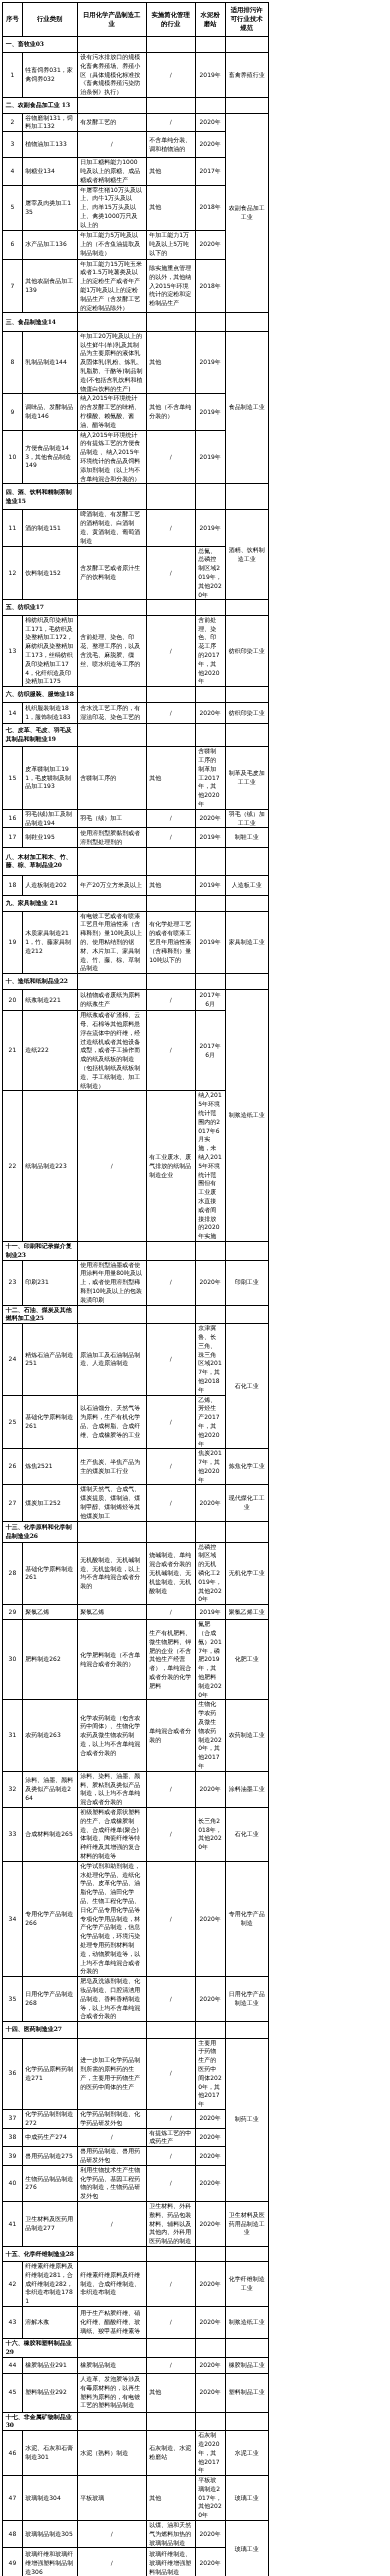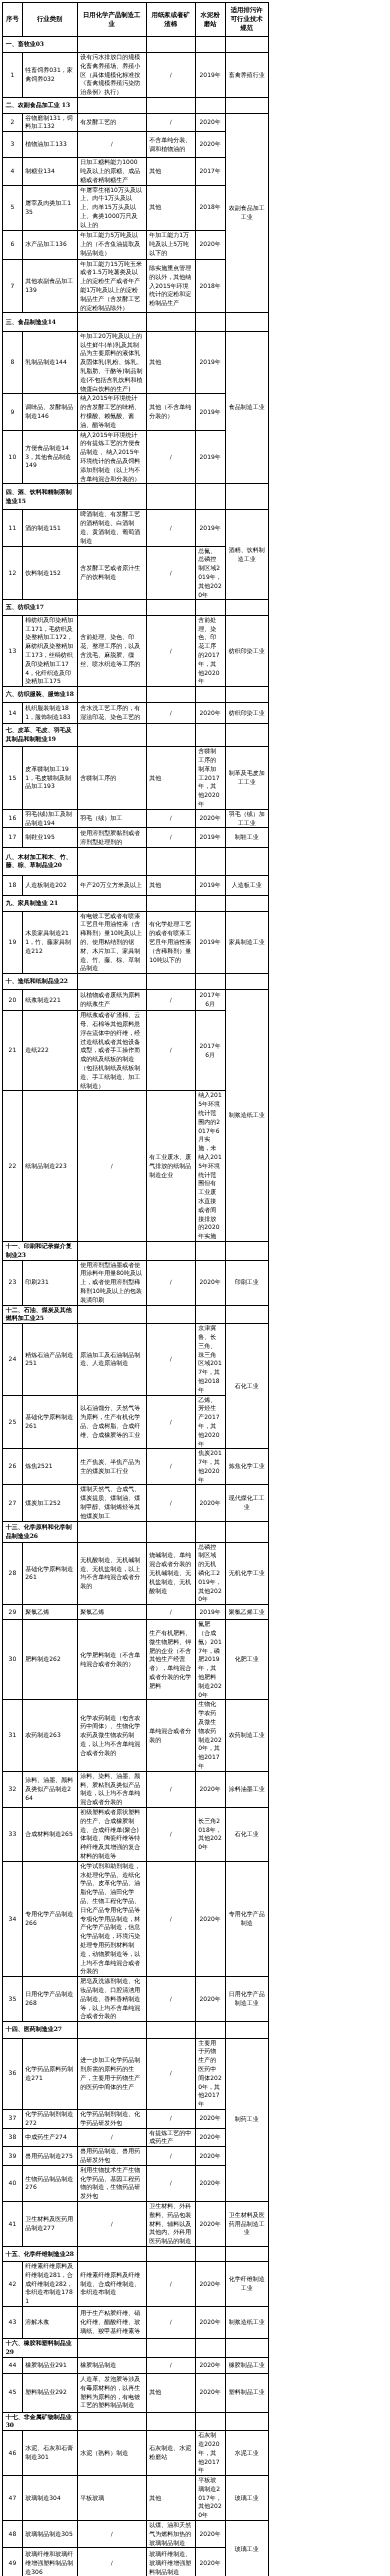--- a/index.html
+++ b/index.html
@@ -50,21 +50,21 @@
         <col style="width:69px">
         <col style="width:49px">
         <col style="width:30px">
         <col style="width:43px">
   </colgroup>
   <tbody>
         <tr style="height:34px">
     <th>序号</th>
     <th>行业类别</th>
     <th>日用化学产品制造工业</th>
-    <th>用纸浆或者矿渣棉</th>
+    <th>实施简化管理的行业</th>
     <th>水泥粉磨站</th>
     <th>适用排污许可行业技术规范</th>
   </tr>
 
   <tr style="height:16px">
           <td colspan="2" class="sec">一、畜牧业03</td>
           <td></td>
           <td></td>
           <td></td>
           <td></td>

